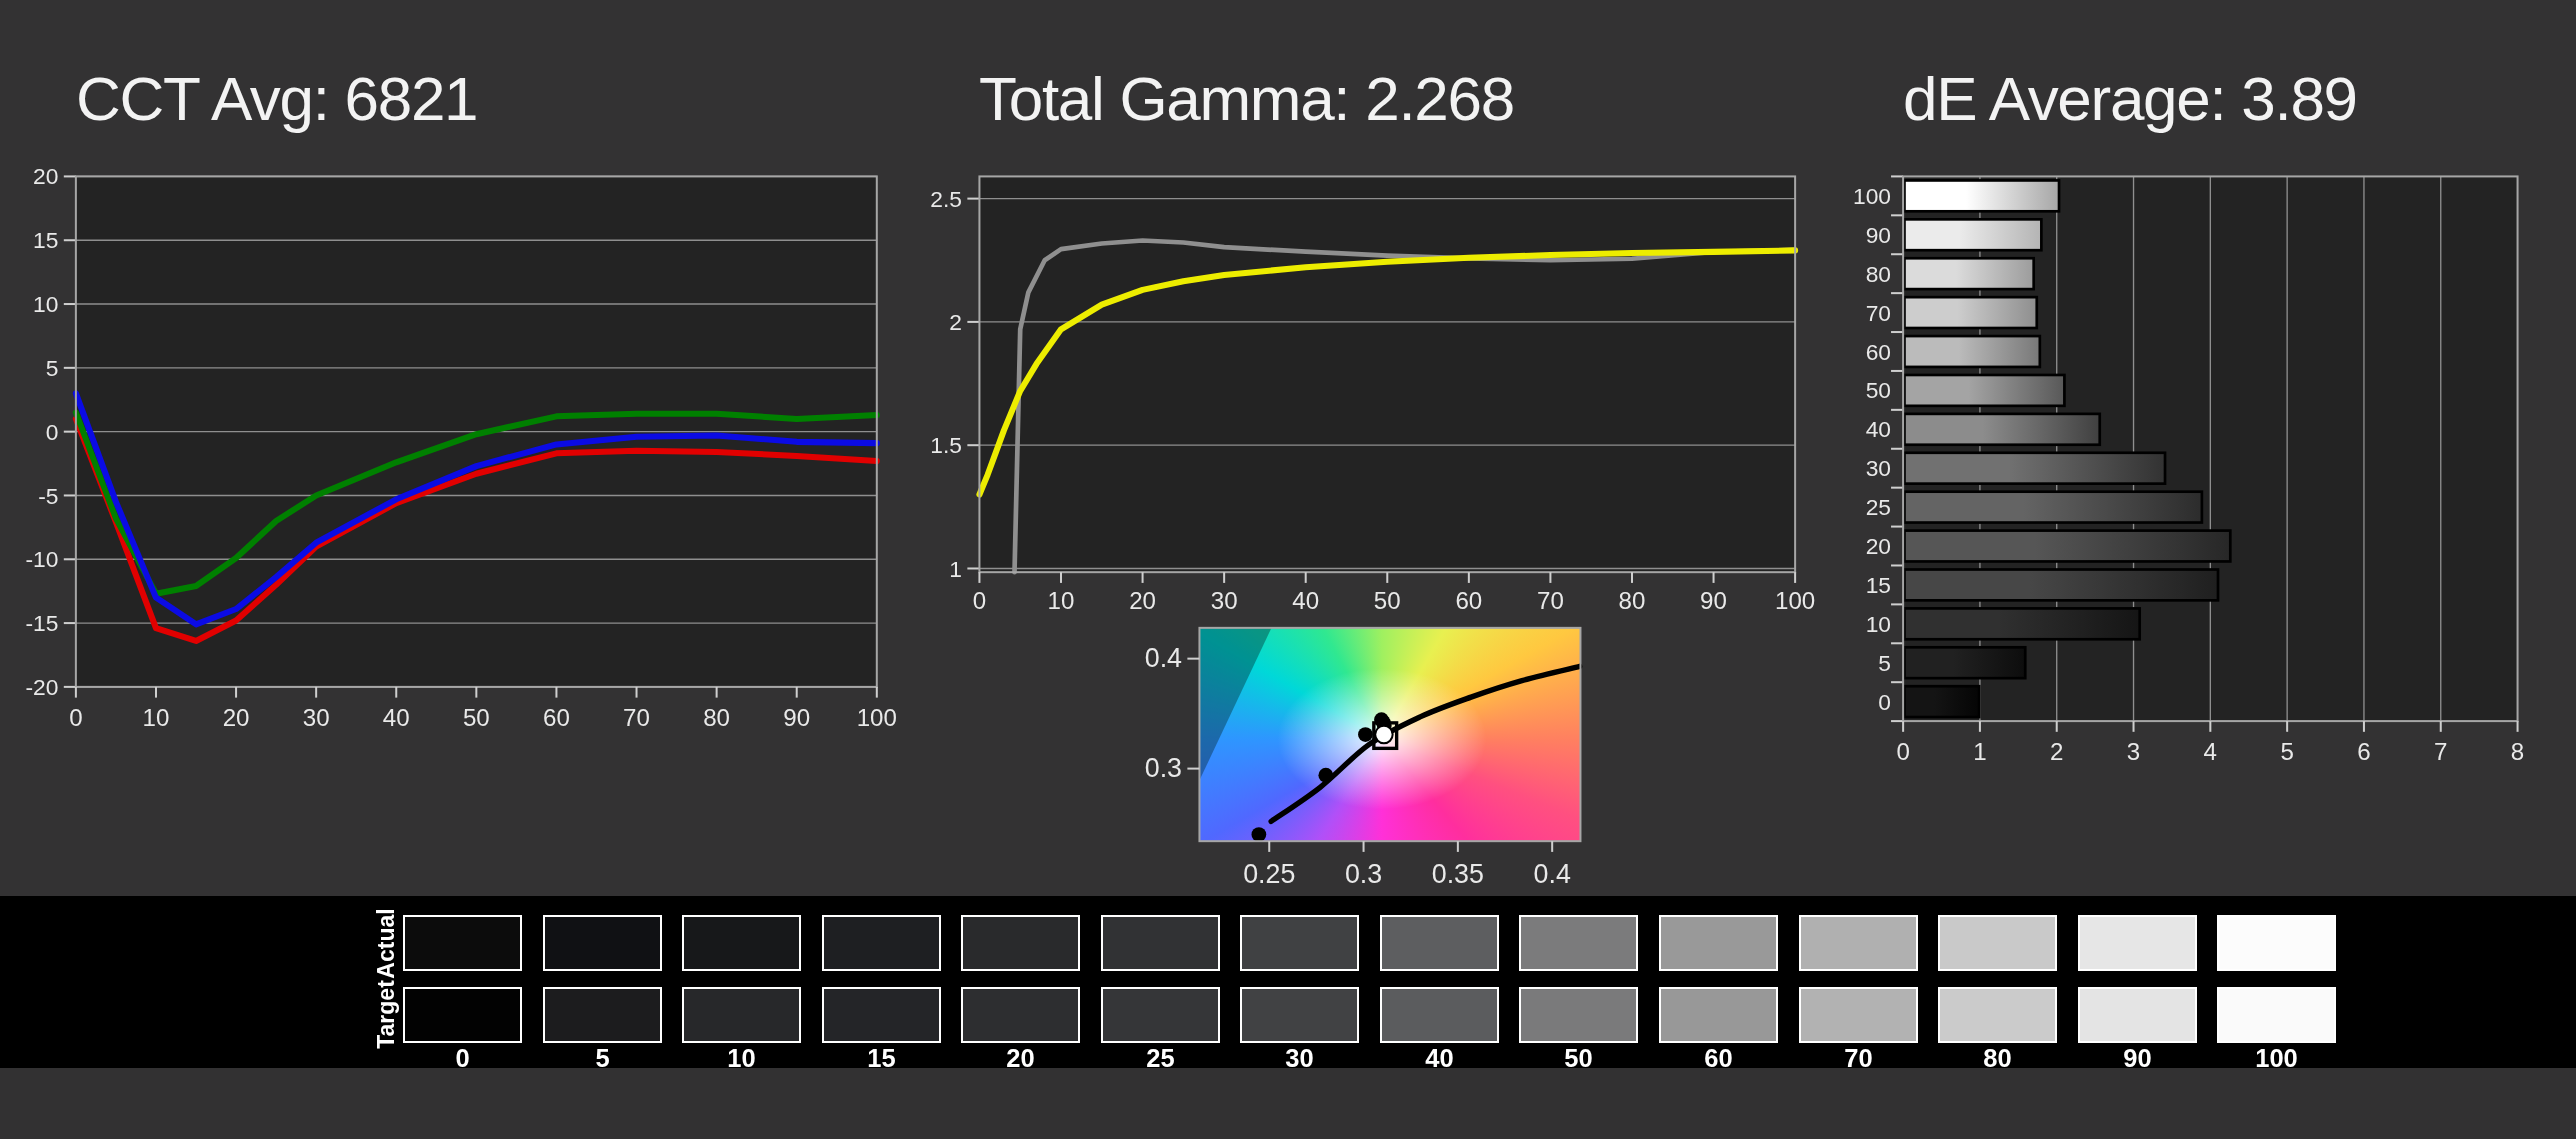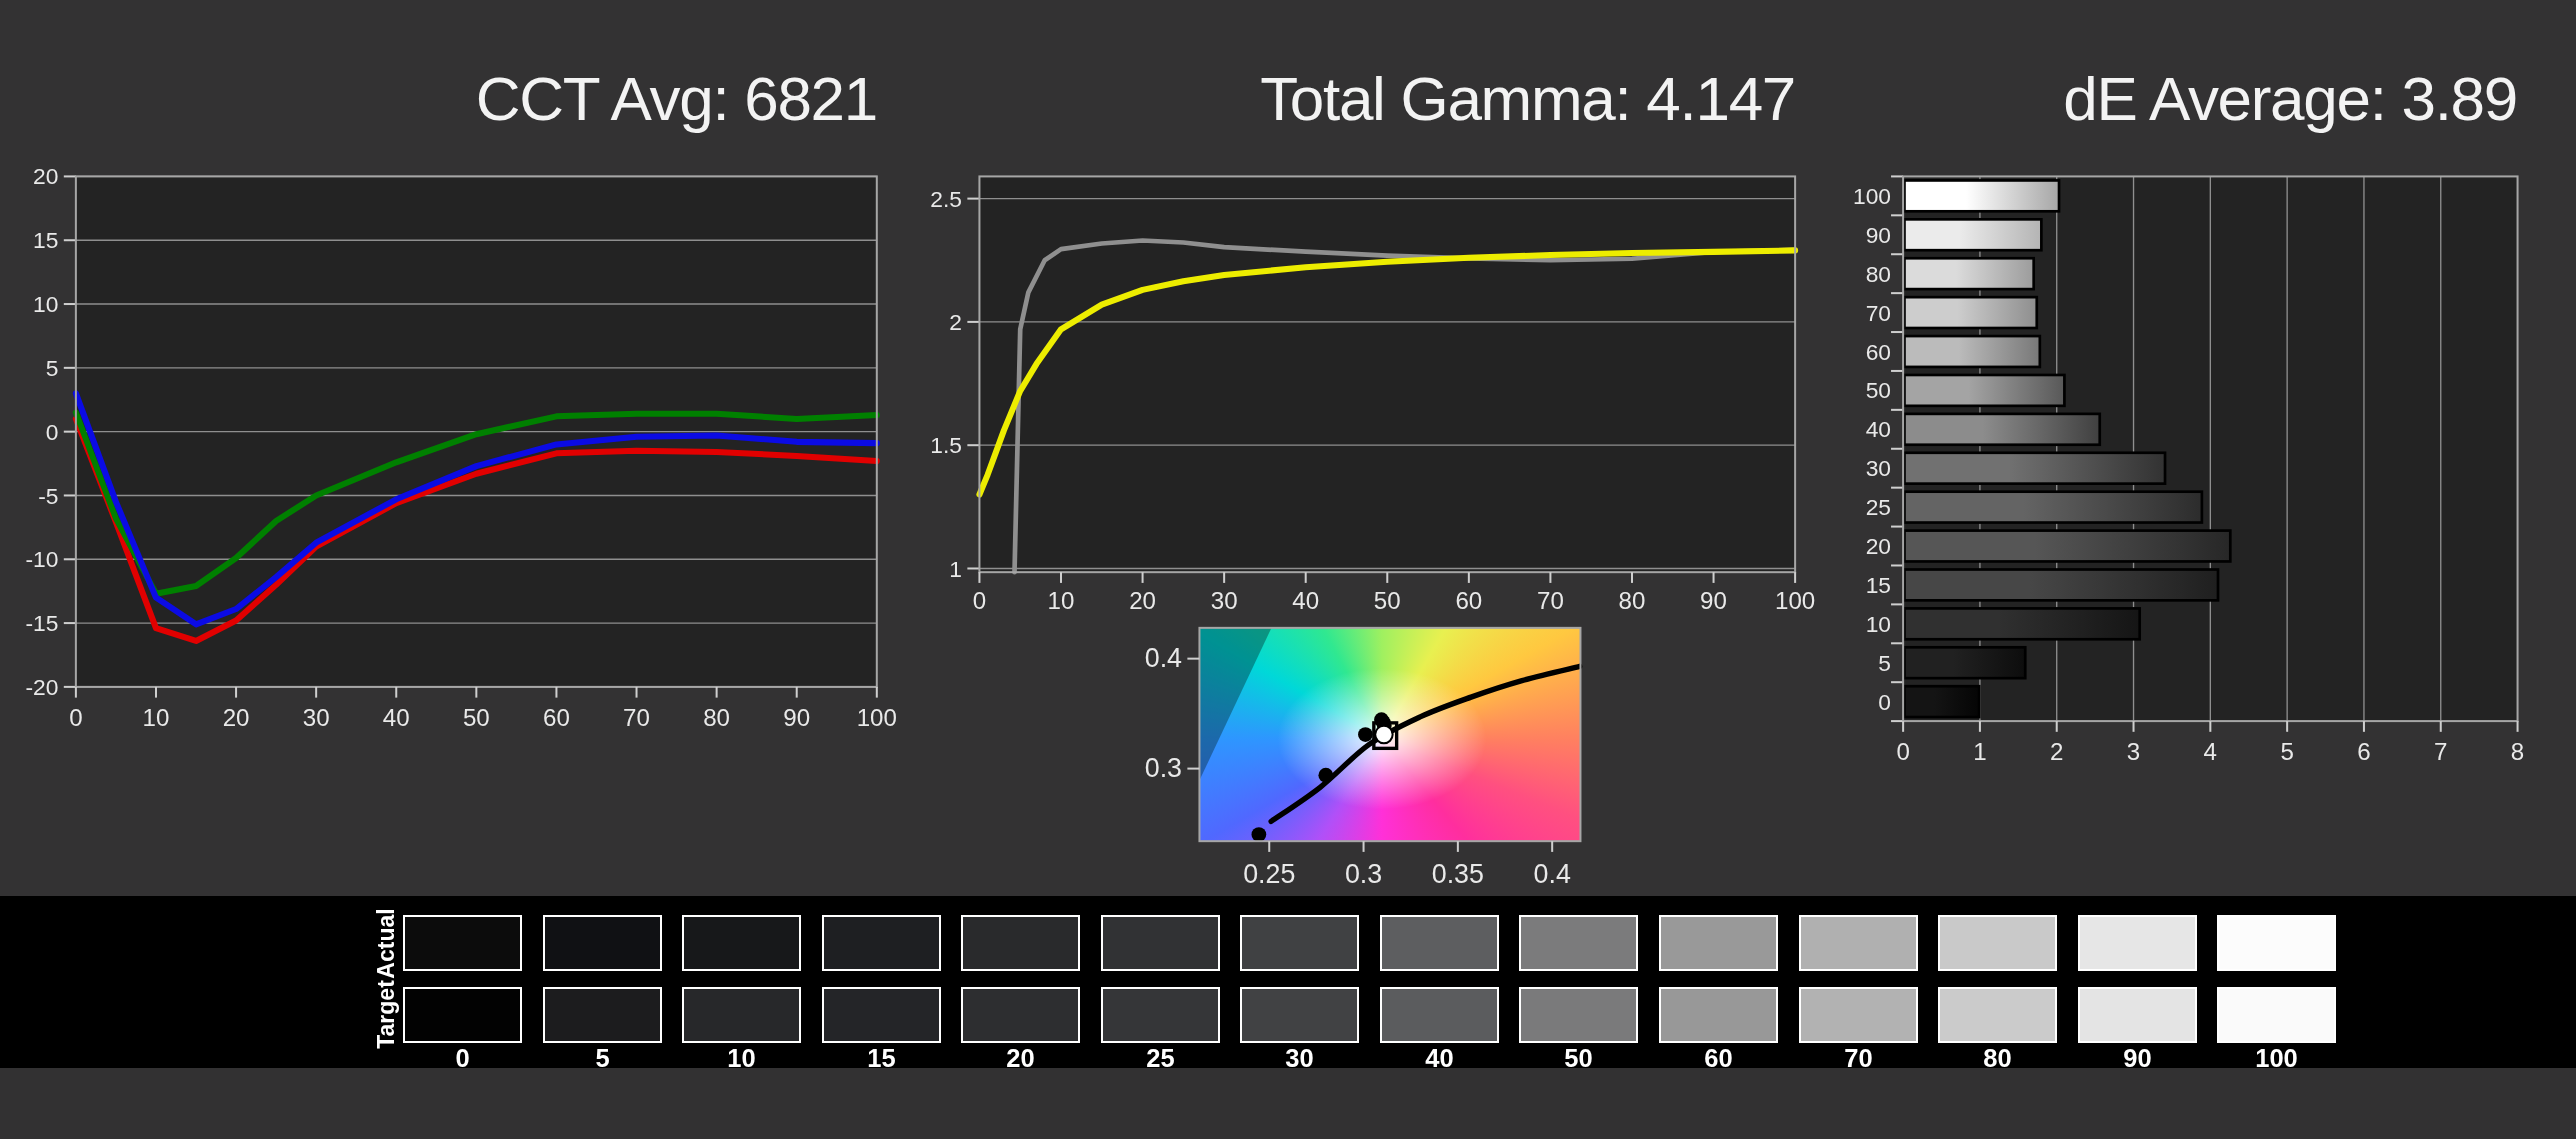--- a/index.html
+++ b/index.html
@@ -1,18 +1,18 @@
 <!DOCTYPE html>
 <html style="font-size:10.7px"><head>
 <meta charset="utf-8">
 <style>
   html,body{margin:0;padding:0;background:#323132;}
   body{width:2576px;height:1139px;overflow:hidden;font-family:"Liberation Sans",sans-serif;}
   .stage{position:relative;width:2576px;height:1139px;background:#333233;}
-  .chart-title{position:absolute;top:66px;text-align:right;color:#f3f3f3;
+  .chart-title{position:absolute;top:66px;text-align:left;color:#f3f3f3;
     font-size:62px;line-height:1.05;letter-spacing:-1.3px;font-weight:400;}
   .chart-subtitle{position:absolute;top:250px;text-align:center;color:#c7c7c7;
     font-size:31px;line-height:1.05;font-weight:400;}
   #plots{position:absolute;left:0;top:0;z-index:3;}
   .cie-bg{position:absolute;left:1199px;top:628px;width:381px;height:213px;z-index:1;
     background:
       radial-gradient(38% 46% at 48% 52%, rgba(255,255,255,.95), rgba(255,255,255,0) 72%),
       conic-gradient(from 0deg at 48% 52%,
         #9ff060 0deg, #e8f050 30deg, #ffc840 60deg, #ff8060 90deg,
         #ff5080 112deg, #ff2e9e 140deg, #ff30d8 180deg, #b050f8 212deg,
@@ -27,21 +27,21 @@
   .strip-num{position:absolute;left:0;top:148px;width:119px;text-align:center;color:#fff;
     font-size:25.5px;font-weight:700;}
   .footer{position:absolute;left:0;top:1067px;width:2576px;height:72px;background:#323132;}
 </style>
 </head>
 <body>
 
 <div class="stage">
 
   <div class="chart-title" style="left:76px;width:801px;">CCT Avg: 6821</div>
-  <div class="chart-title" style="left:979px;width:816px;">Total Gamma: 4.147</div>
+  <div class="chart-title" style="left:979px;width:816px;">Total Gamma: 2.268</div>
   <div class="chart-title" style="left:1903px;width:614px;">dE Average: 3.89</div>
 
   <div class="chart-subtitle" style="left:76px;width:801px;">RGB Balance</div>
   <div class="chart-subtitle" style="left:979px;width:816px;">Gamma Log/Log</div>
   <div class="chart-subtitle" style="left:1903px;width:614px;">DeltaE 2000</div>
 
   <div class="cie-bg">
     <div class="cie-shade"></div>
   </div>
 

